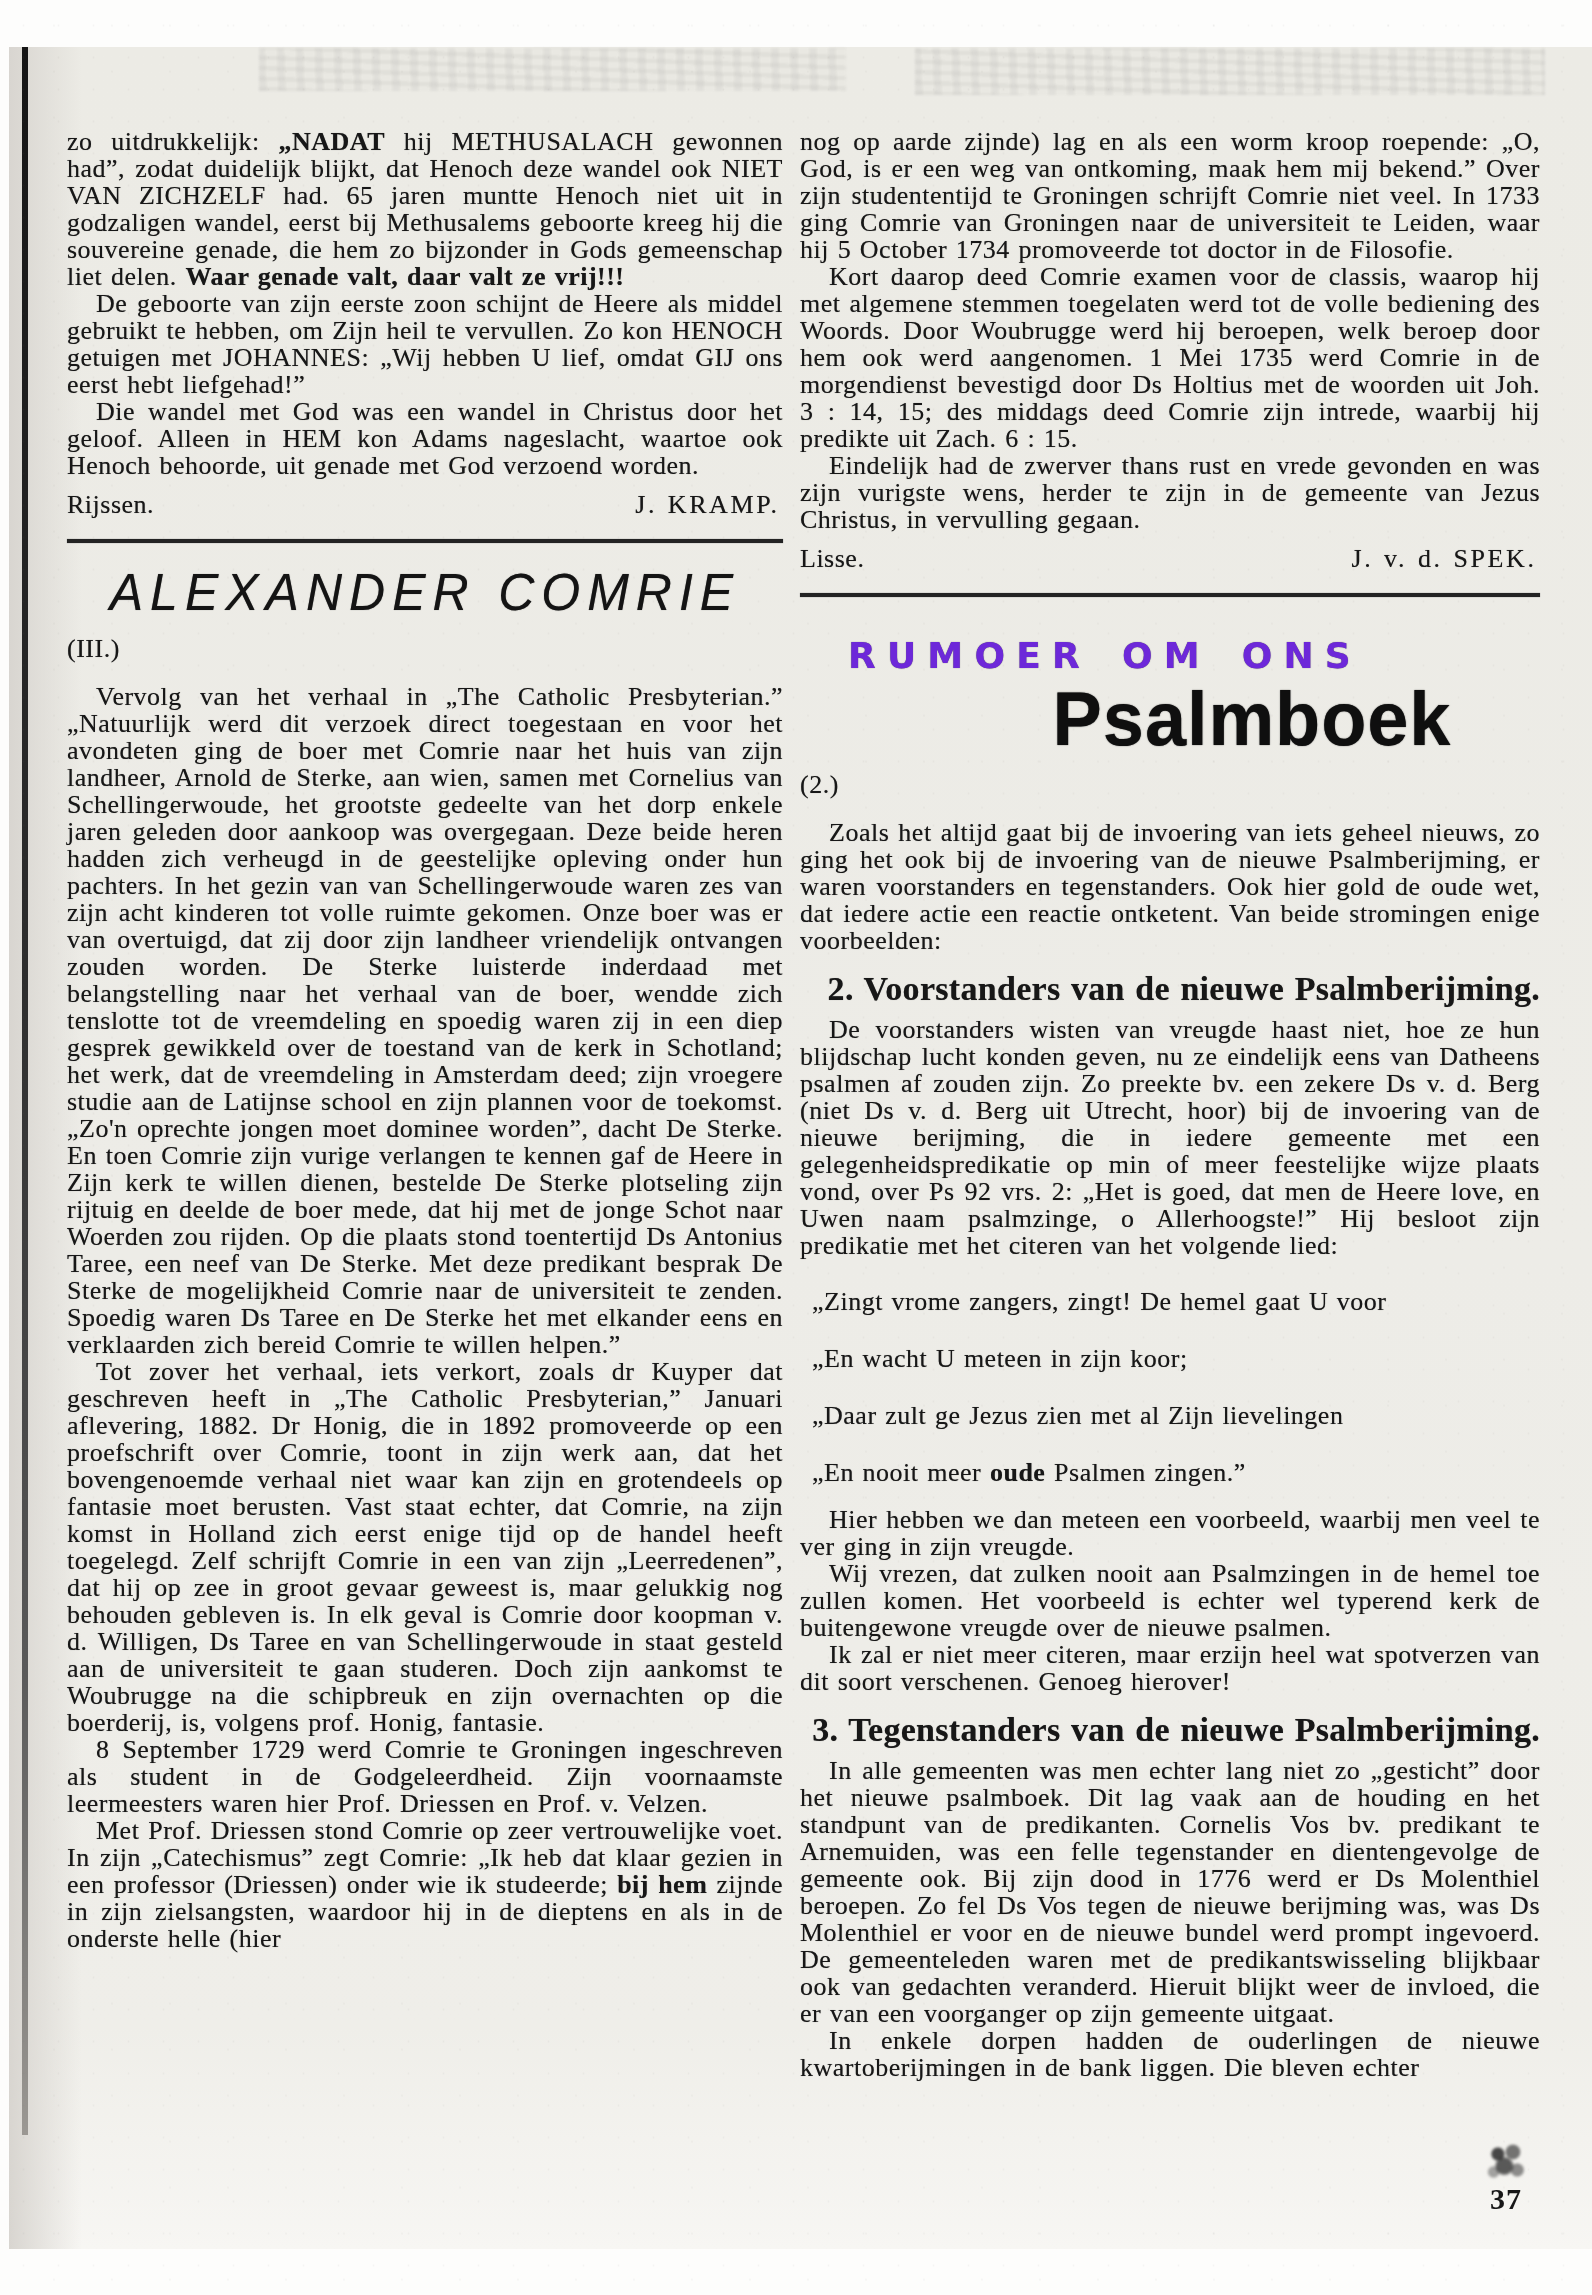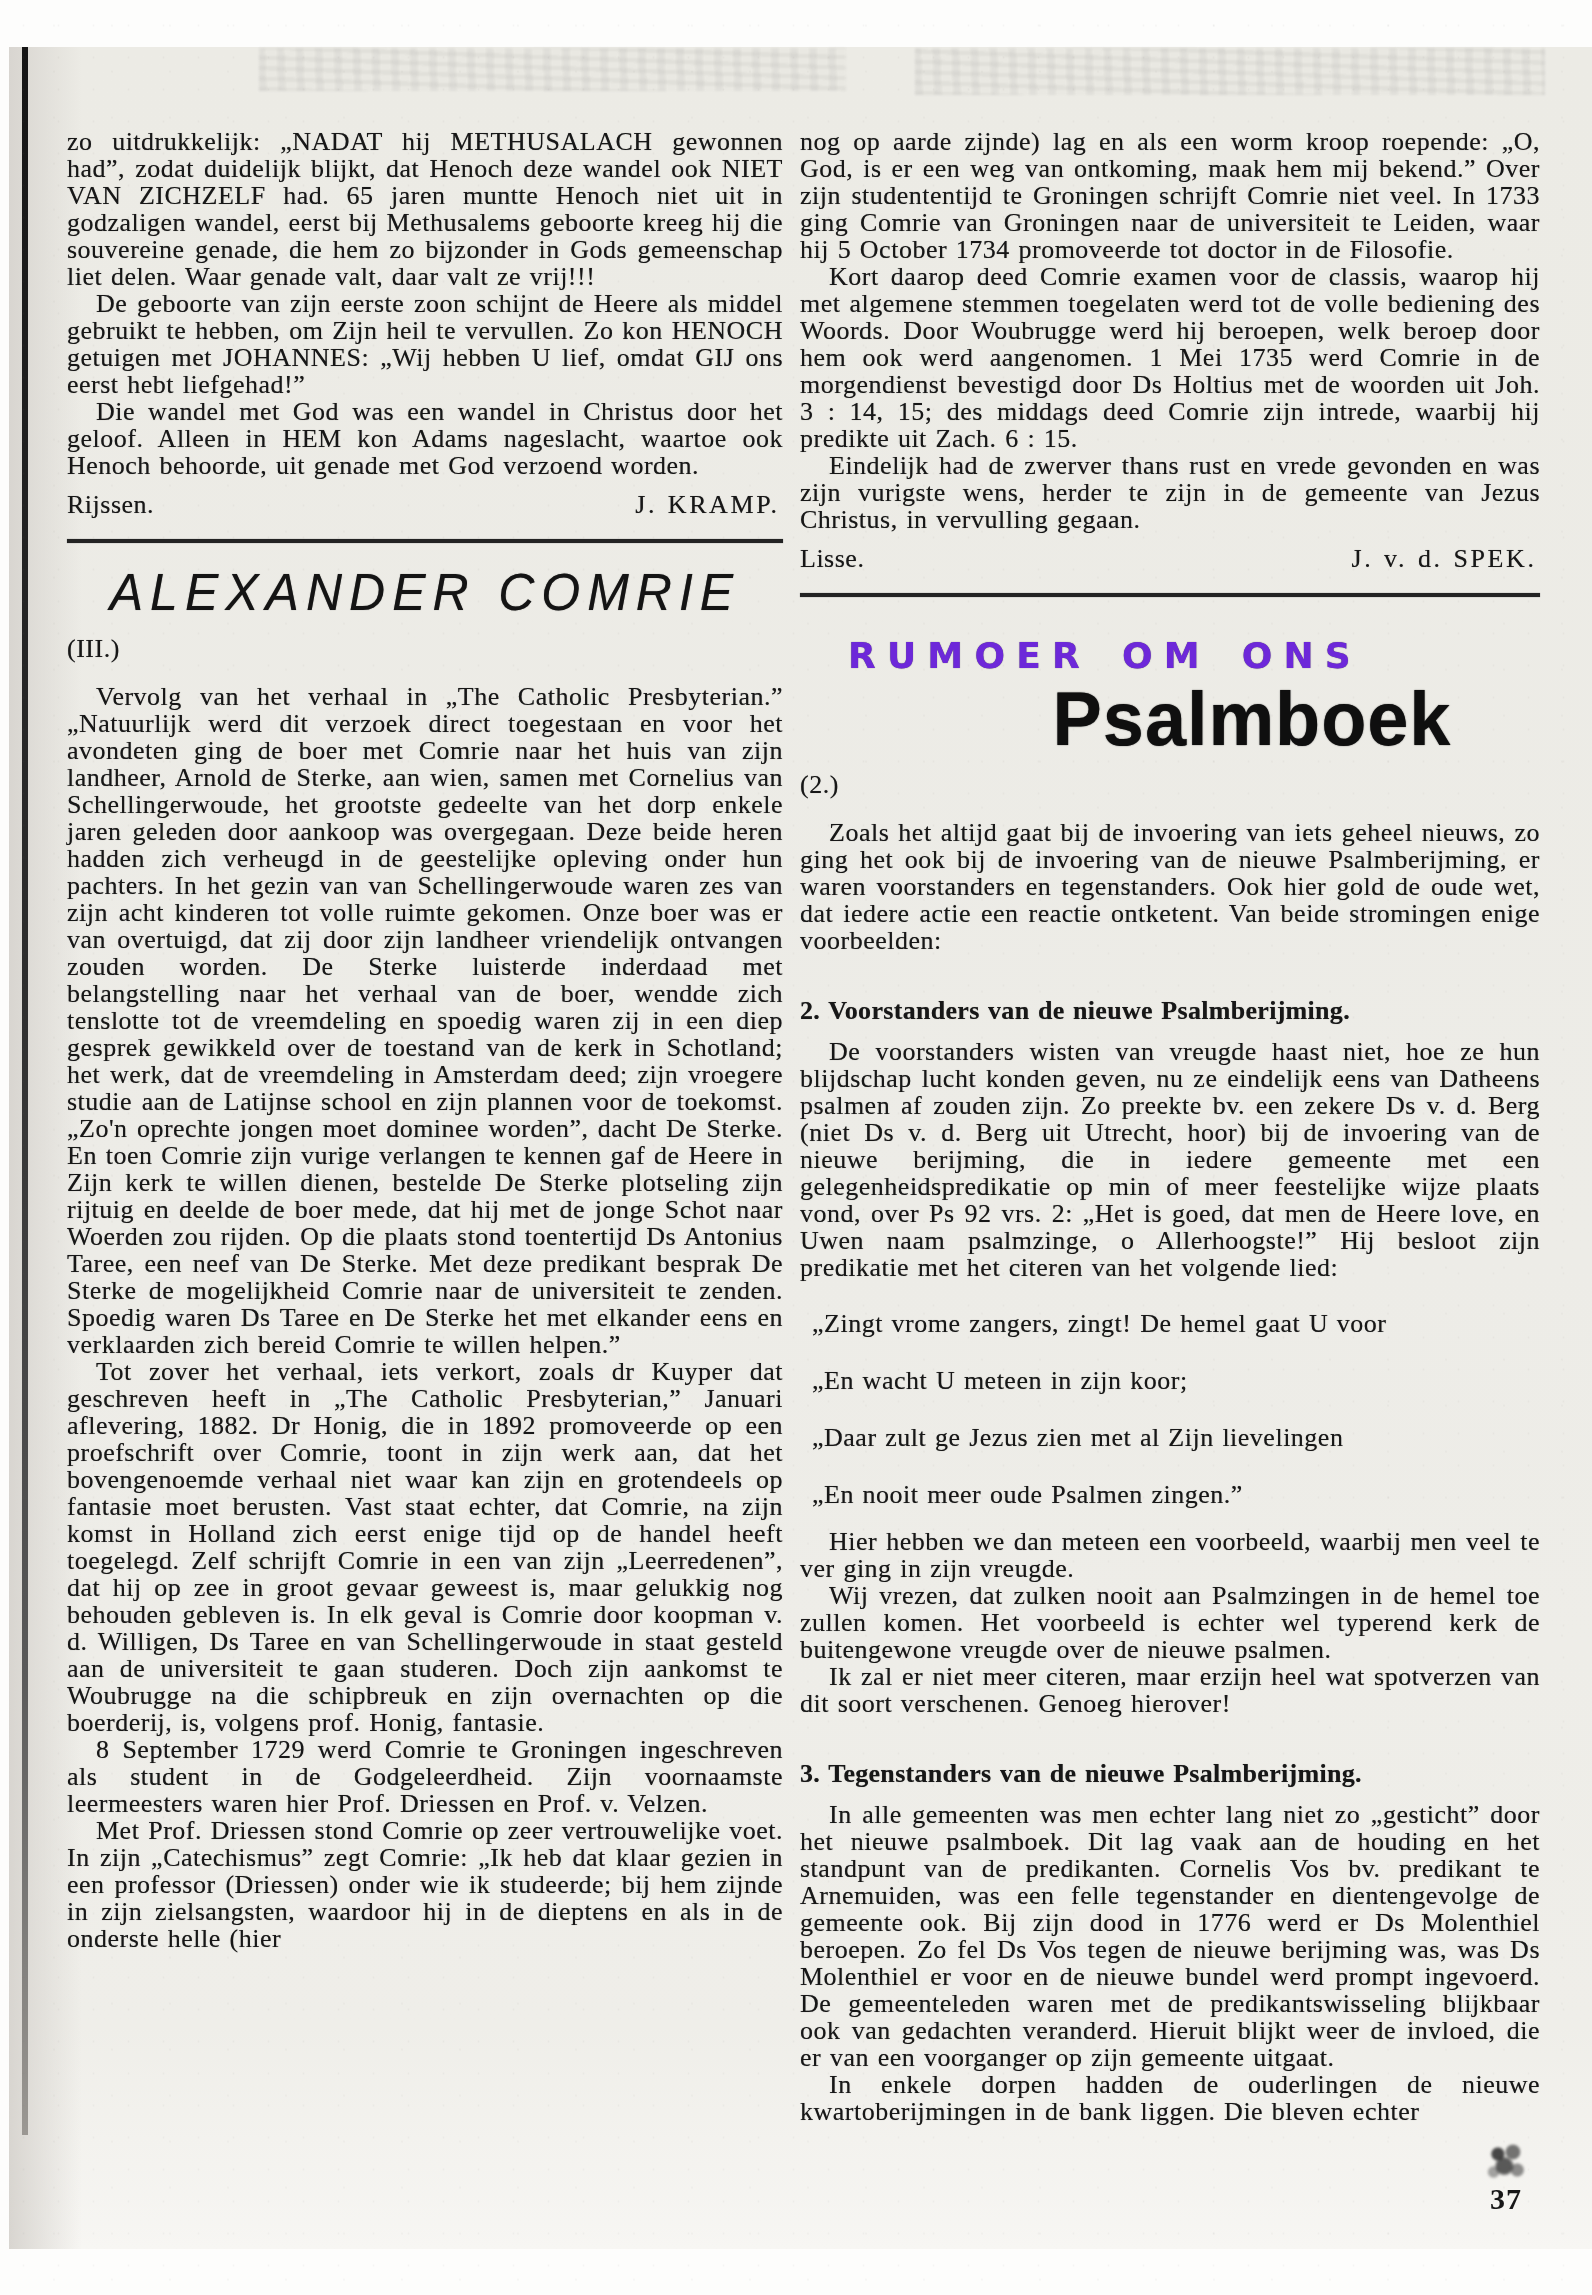--- a/index.html
+++ b/index.html
@@ -23,41 +23,41 @@
   .top-noise.b{left:915px;width:630px;height:47px;}
 
   .col{position:absolute;top:128px;font-size:26px;line-height:27px;text-align:justify;
        letter-spacing:0.5px;word-spacing:1.7px;
        text-shadow:0 0 0.7px rgba(25,25,25,0.55);}
   .col1{left:67px;width:716px;}
   .col2{left:800px;width:740px;}
 
   p.para{margin:0;}
   p.para.indent{text-indent:29px;}
-  b{font-weight:400;}
+  b{font-weight:700;}
 
   .sig-row{display:flex;justify-content:space-between;margin-top:12px;padding-right:3.5px;font-family:Liberation Serif, serif;}
   .sig-author{letter-spacing:2.6px;}
 
   .rule{height:4.3px;background:#232323;margin-top:21px;box-shadow:0 0 0.9px #232323;}
 
   .article-title{margin:22.4px 0 0;text-align:center;font-family:"Liberation Sans",sans-serif;
         font-style:italic;font-weight:500;font-size:50px;letter-spacing:7px;line-height:52px;
         color:#141414;transform:scaleY(1.05);text-shadow:0 0 0.9px rgba(20,20,20,.6);}
   .part-label{margin:17.3px 0 21px;font-size:26px;text-align:left;}
 
   .big-title{margin-top:26px;}
   .big-title .line1{font-family:"DejaVu Sans",sans-serif;font-weight:600;font-size:52px;line-height:54px;
         letter-spacing:11.2px;text-align:center;text-transform:lowercase;font-variant:small-caps;
         transform:translateX(-65px);color:#6d28d9;text-shadow:0 0 0.9px rgba(20,20,20,.7);}
   .big-title .line2{font-family:"Liberation Sans",sans-serif;font-weight:700;font-size:74px;line-height:69px;
         letter-spacing:0.9px;text-align:center;margin-top:7px;transform:translateX(82px) scaleY(1.03);
         color:#0f0f0f;text-shadow:0 0 1.2px rgba(15,15,15,.8);}
 
-  .subhead{margin:43px 0 14px;font-size:26px;font-weight:700;text-align:left;letter-spacing:0.3px;}
+  .subhead{margin:21px 0 14px;font-size:34px;font-weight:700;text-align:right;letter-spacing:0.3px;}
 
   .verse{margin:21px 0 19px 12px;text-align:left;}
   .verse-line{line-height:29px;margin-top:28px;}
 
   .page-footer{position:absolute;left:1467px;top:2142px;width:78px;}
   .smudge{width:43px;height:40px;margin:0 auto;
         background:radial-gradient(circle at 30% 30%,rgba(40,40,40,.85) 0 5.2px,transparent 7.8px),
                    radial-gradient(circle at 65% 25%,rgba(60,60,60,.7) 0 6px,transparent 8.6px),
                    radial-gradient(circle at 45% 60%,rgba(50,50,50,.8) 0 7px,transparent 10.4px),
                    radial-gradient(circle at 75% 70%,rgba(70,70,70,.6) 0 5.2px,transparent 7.8px),

